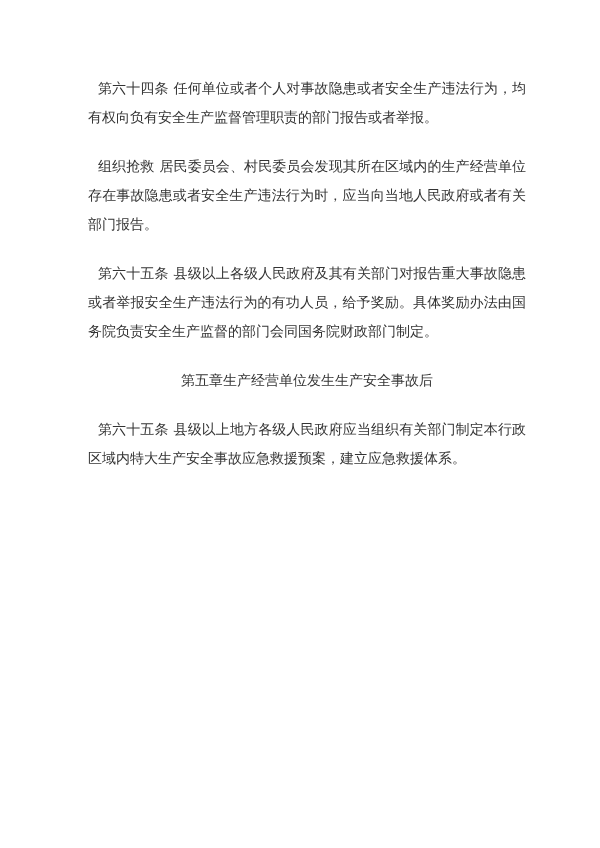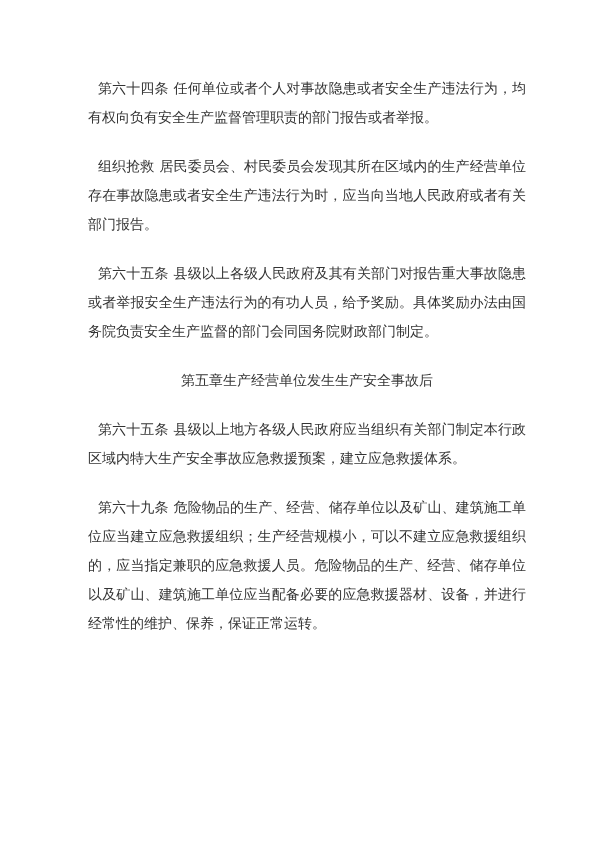--- a/index.html
+++ b/index.html
@@ -62,19 +62,16 @@
 
 
     <p class="chapter">
       <span class="chapter-num">第五章</span><span>生产经营单位发生生产安全事故后</span>
     </p>
 
     <p class="article">
       <span class="art-num">第六十五条</span><span>县级以上地方各级人民政府应当组织有关部门制定本行政区域内特大生产安全事故应急救援预案，建立应急救援体系。</span>
     </p>
 
-    <p class="article">
-      <span class="art-num">第六十九条</span><span>危险物品的生产、经营、储存单位以及矿山、建筑施工单位应当建立应急救援组织；生产经营规模小，可以不建立应急救援组织的，应当指定兼职的应急救援人员。危险物品的生产、经营、储存单位以及矿山、建筑施工单位应当配备必要的应急救援器材、设备，并进行经常性的维护、保养，保证正常运转。</span>
-    </p>
 
 
   </div>
 </div>
 
 </body></html>

